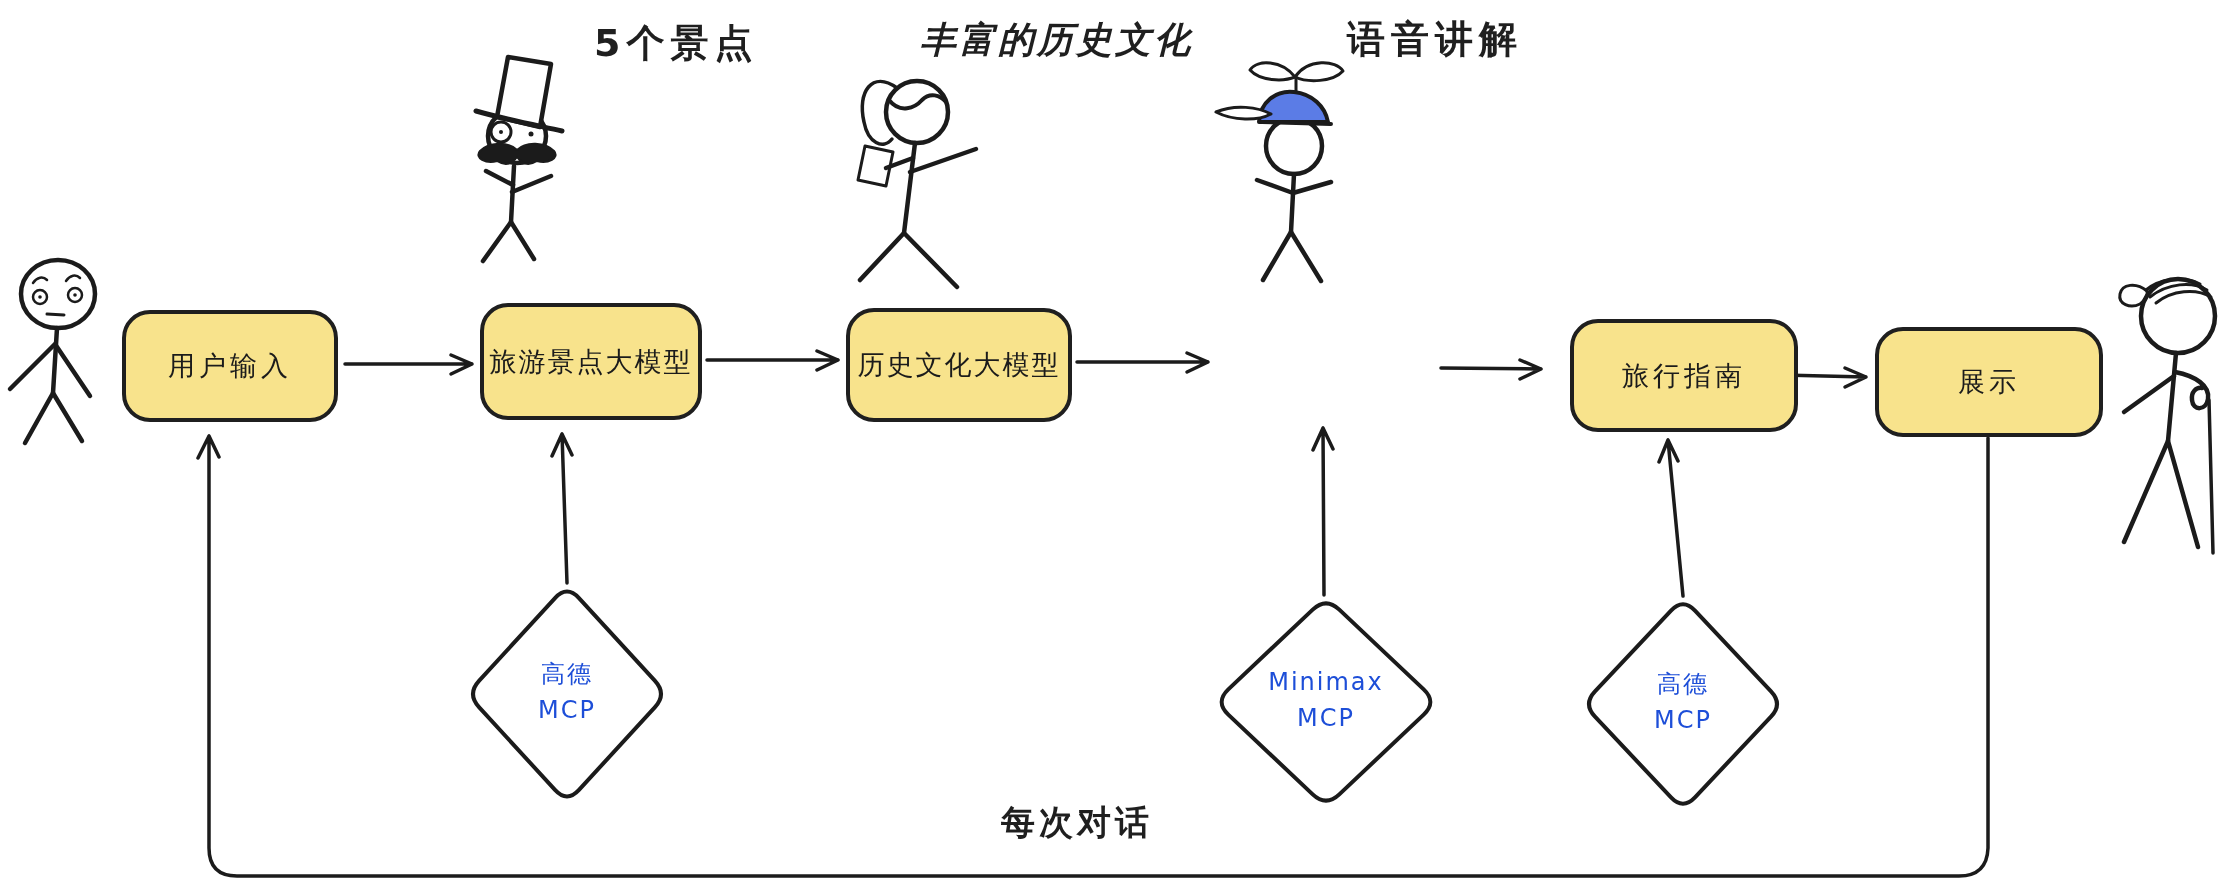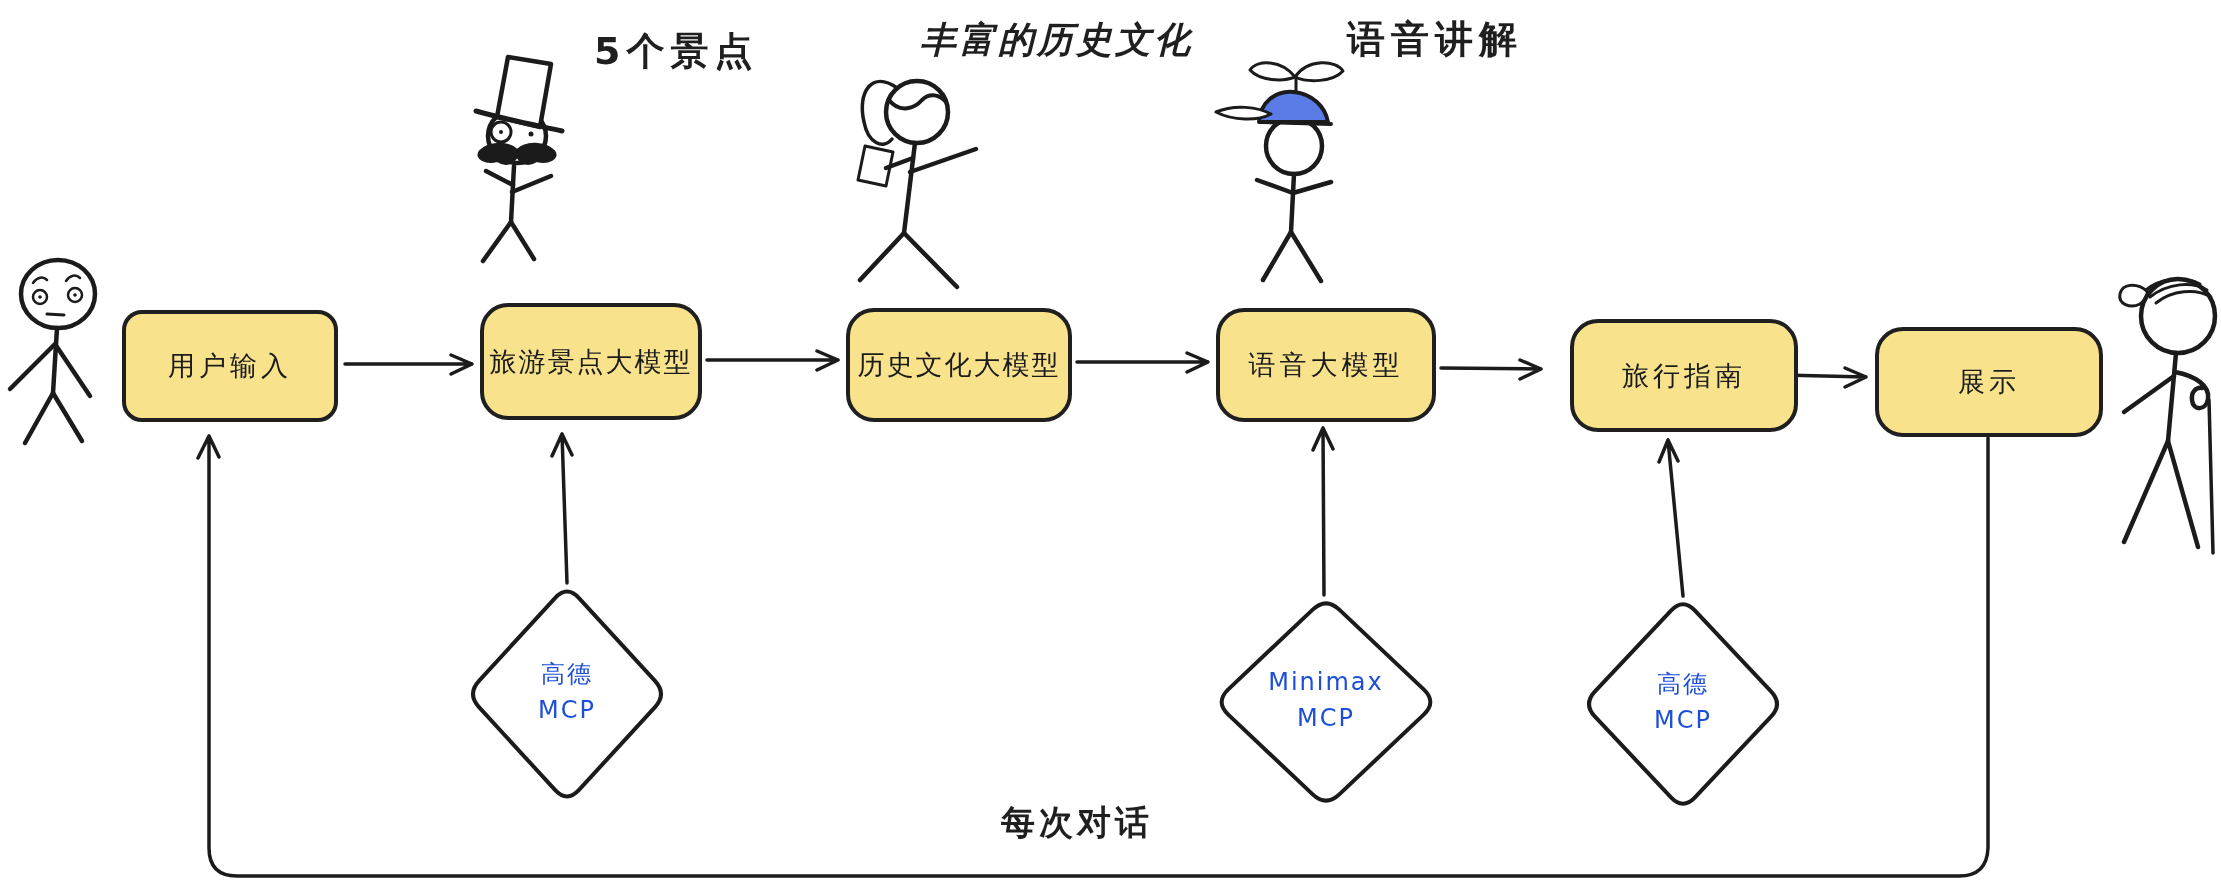--- a/index.html
+++ b/index.html
@@ -143,48 +143,47 @@
         <path d="M2147,291 C2136,282 2122,284 2120,294 C2118,304 2130,309 2140,304 C2146,300 2148,295 2147,291" stroke-width="3"></path>
         <path d="M2176,353 L2168,441"></path>
         <path d="M2174,376 L2124,412"></path>
         <path d="M2175,372 C2196,376 2210,386 2208,399 C2206,411 2193,411 2192,400 C2191,392 2196,387 2202,388"></path>
         <path d="M2168,441 L2124,542 M2168,441 L2198,547"></path>
         <path d="M2209,400 L2213,553" stroke-width="3.5"></path>
       </g>
     </g>
   </svg>
 
-  <div class="flow-node" style="left:122px;top:310px;width:216px;height:112px;border-radius:20px;">用户输入</div>
+  <div class="flow-node" style="left:122px;top:310px;width:216px;height:112px;">用户输入</div>
 
   <div class="flow-node" style="left:480px;top:303px;width:222px;height:117px;letter-spacing:2px;">旅游景点大模型</div>
 
   <div class="flow-node" style="left:846px;top:308px;width:226px;height:114px;letter-spacing:2px;">历史文化大模型</div>
 
-  <div class="flow-node" style="left:1216px;top:308px;width:220px;height:114px;">语音大模型</div>
 
   <div class="flow-node" style="left:1549px;top:319px;width:228px;height:113px;margin-left:21px;">旅行指南</div>
 
   <div class="flow-node" style="left:1875px;top:327px;width:228px;height:110px;">展示</div>
 
   <div class="diamond-label" style="left:477px;top:656px;">
     <div>高德</div>
     <div>MCP</div>
   </div>
 
   <div class="diamond-label" style="left:1236px;top:664px;">
     <div>Minimax</div>
     <div>MCP</div>
   </div>
 
   <div class="diamond-label" style="left:1593px;top:666px;">
     <div>高德</div>
     <div>MCP</div>
   </div>
 
-  <div class="annotation" style="left:594px;top:18px;margin-top:8px;">5个景点</div>
+  <div class="annotation" style="left:594px;top:18px;">5个景点</div>
 
   <div class="annotation small" style="left:920px;top:16px;">丰富的历史文化</div>
 
   <div class="annotation" style="left:1347px;top:14px;">语音讲解</div>
 
   <div class="annotation loop" style="left:957px;top:800px;">每次对话</div>
 
 </div>
 
 </body></html>

